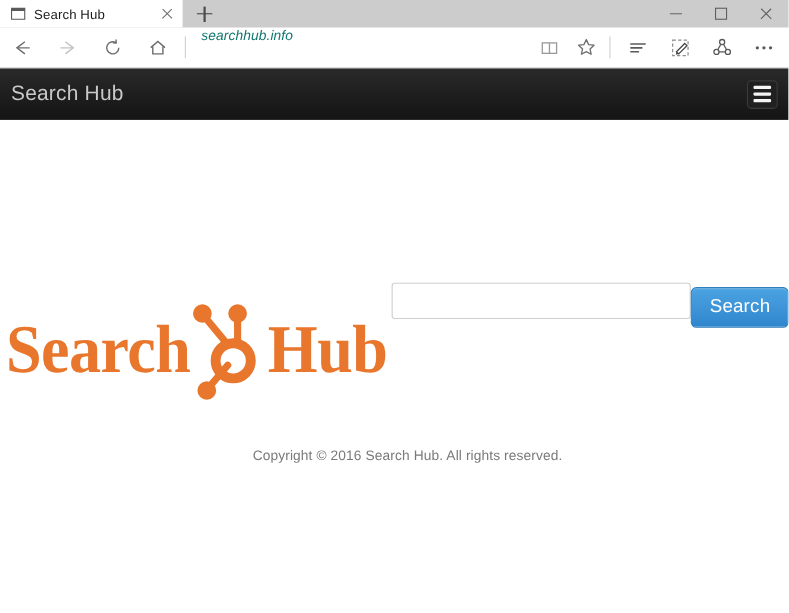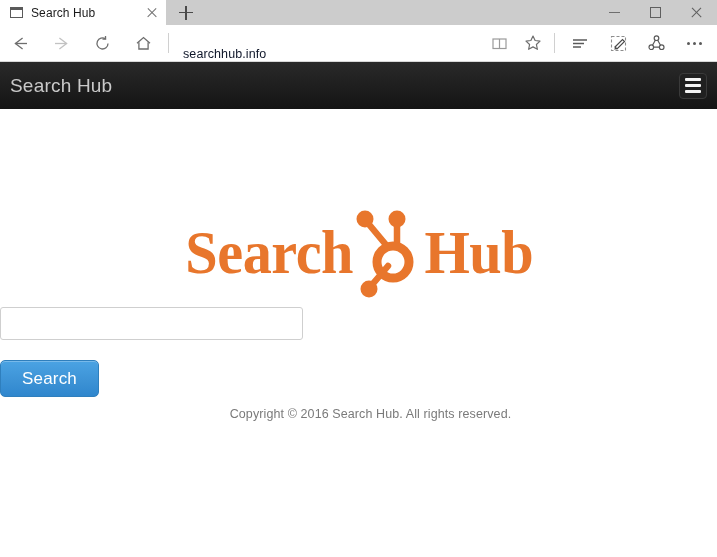--- a/index.html
+++ b/index.html
@@ -150,26 +150,27 @@
     height: 20px;
     background: #d0d0d0;
     margin: 0 6px 0 4px;
     flex: 0 0 auto;
   }
 
   .addressbar {
     flex: 1 1 auto;
     height: 36px;
     display: flex;
-    align-items: flex-end;
+    align-items: flex-start;
     font-size: 12.5px;
-    color: #0f172a;
+    color: #0f766e;
     padding-left: 8px;
     cursor: text;
     letter-spacing: .1px;
+    font-style: italic;
   }
 
   .toolbtn {
     width: 34px;
     height: 36px;
     display: flex;
     align-items: center;
     justify-content: center;
     cursor: pointer;
     flex: 0 0 auto;
@@ -229,21 +230,22 @@
     display: block;
     width: 16px;
     height: 2.5px;
     background: #f4f4f4;
     border-radius: 1px;
   }
 
   .site-body {
     flex: 1 1 auto;
     display: flex;
-    flex-direction: column;
+    flex-direction: row;
+    align-items: center;
     position: relative;
   }
 
   .logo-wrap {
     margin-top: 97px;
     height: 92px;
     display: flex;
     align-items: center;
     justify-content: center;
     position: relative;

